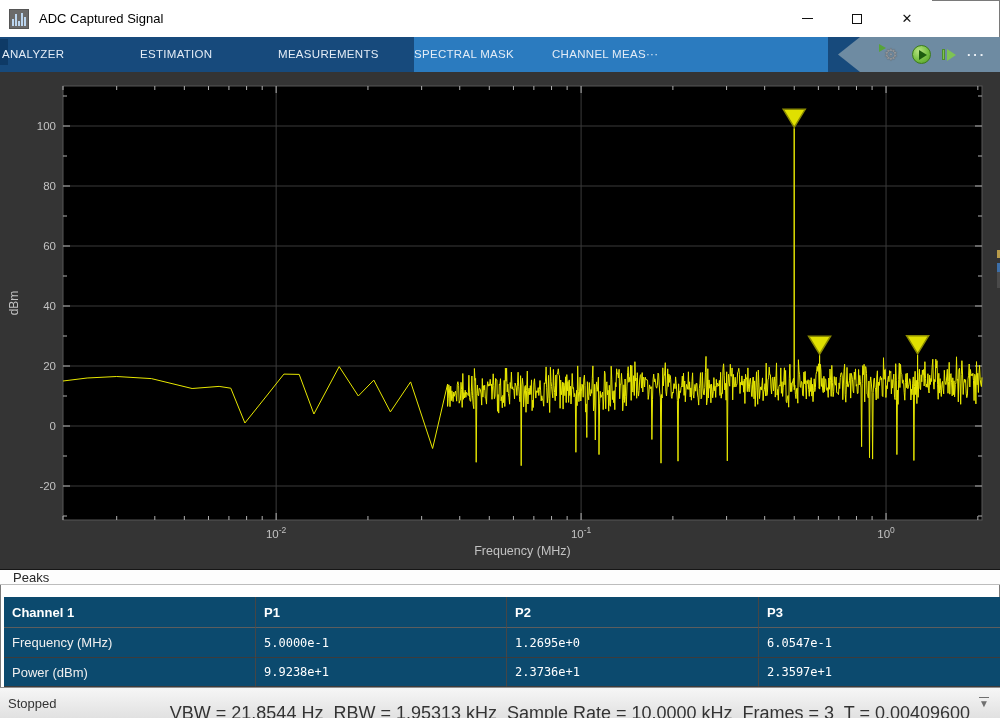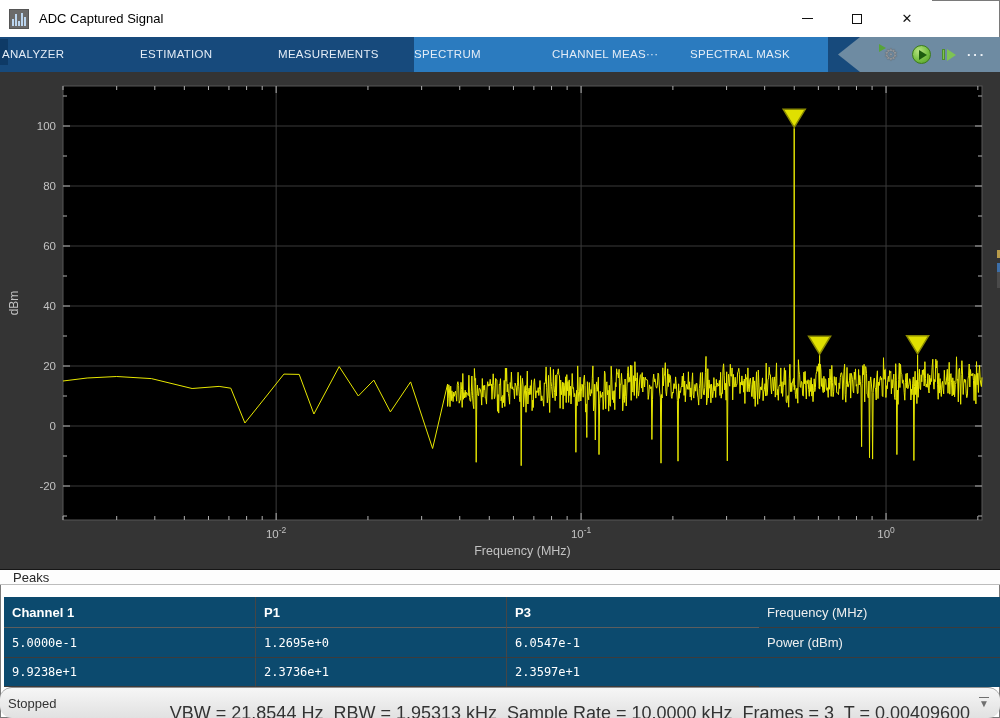--- a/index.html
+++ b/index.html
@@ -62,21 +62,21 @@
                  display:grid; grid-template-columns:252px 251px 252px 1fr; grid-template-rows:31px 30px 29px; }
   .peaks-table .cell { color:#efefef; font-size:13px; padding-left:8px; display:flex; align-items:center;
                  border-right:1px solid #464646; border-bottom:1px solid #3c3c3c; overflow:hidden; }
   .peaks-table .hdr { font-weight:bold; color:#ffffff; border-bottom:1px solid #5d5d5d; }
   .peaks-table .val { font-family:"DejaVu Sans Mono", monospace; font-size:12px; color:#ffffff; }
   .peaks-table .last { border-right:none;text-align:right; }
 
   
   .statusbar { position:absolute; top:687px; left:0; width:1000px; height:31px;
                background:linear-gradient(#f6f6f6,#e1e1e1); border-top:1px solid #8f8f8f;
-               display:flex; align-items:center;border-radius:12px; }
+               display:flex; align-items:center; }
   .status-state { font-size:13px; color:#333; margin-left:8px; }
   .status-info { margin-left:auto; font-size:18px; color:#333; white-space:pre;margin-top:20px; }
   .status-expander { color:#6f6f6f; font-size:10px; margin:0 11px 0 9px; line-height:1;
                      border-top:1px solid #6f6f6f; padding-top:1px; cursor:pointer; }
 </style>
 </head>
 <body>
 
 <div class="window">
 
@@ -103,23 +103,22 @@
   </div>
 
   <div class="toolstrip">
     <div class="strip-notch"></div>
     <div class="tabs-left">
       <div class="tab">ANALYZER</div>
       <div class="tab">ESTIMATION</div>
       <div class="tab">MEASUREMENTS</div>
     </div>
     <div class="ctx-group">
-      <div class="tab">SPECTRUM</div>
+      <div class="tab">SPECTRAL MASK</div>
       <div class="tab">CHANNEL MEAS···</div>
-      <div class="tab">SPECTRAL MASK</div>
     </div>
     <div class="quick-bar">
       <div class="quick-chev">
         <span class="qicon gear-wrap">
           <span class="gear">⚙</span>
           <span class="mini-play"></span>
         </span>
         <span class="qicon play-circle">
           <span class="tri"></span>
         </span>
@@ -257,20 +256,21 @@
     </div>
   </div>
 
   <div class="peaks-strip">
     <span class="peaks-title">Peaks</span>
   </div>
 
   <div class="peaks-table">
     <div class="cell hdr">Channel 1</div>
     <div class="cell hdr">P1</div>
+    <div class="cell hdr">P2</div>
     <div class="cell hdr last">P3</div>
 
     <div class="cell">Frequency (MHz)</div>
     <div class="cell val">5.0000e-1</div>
     <div class="cell val">1.2695e+0</div>
     <div class="cell val last">6.0547e-1</div>
 
     <div class="cell">Power (dBm)</div>
     <div class="cell val">9.9238e+1</div>
     <div class="cell val">2.3736e+1</div>

